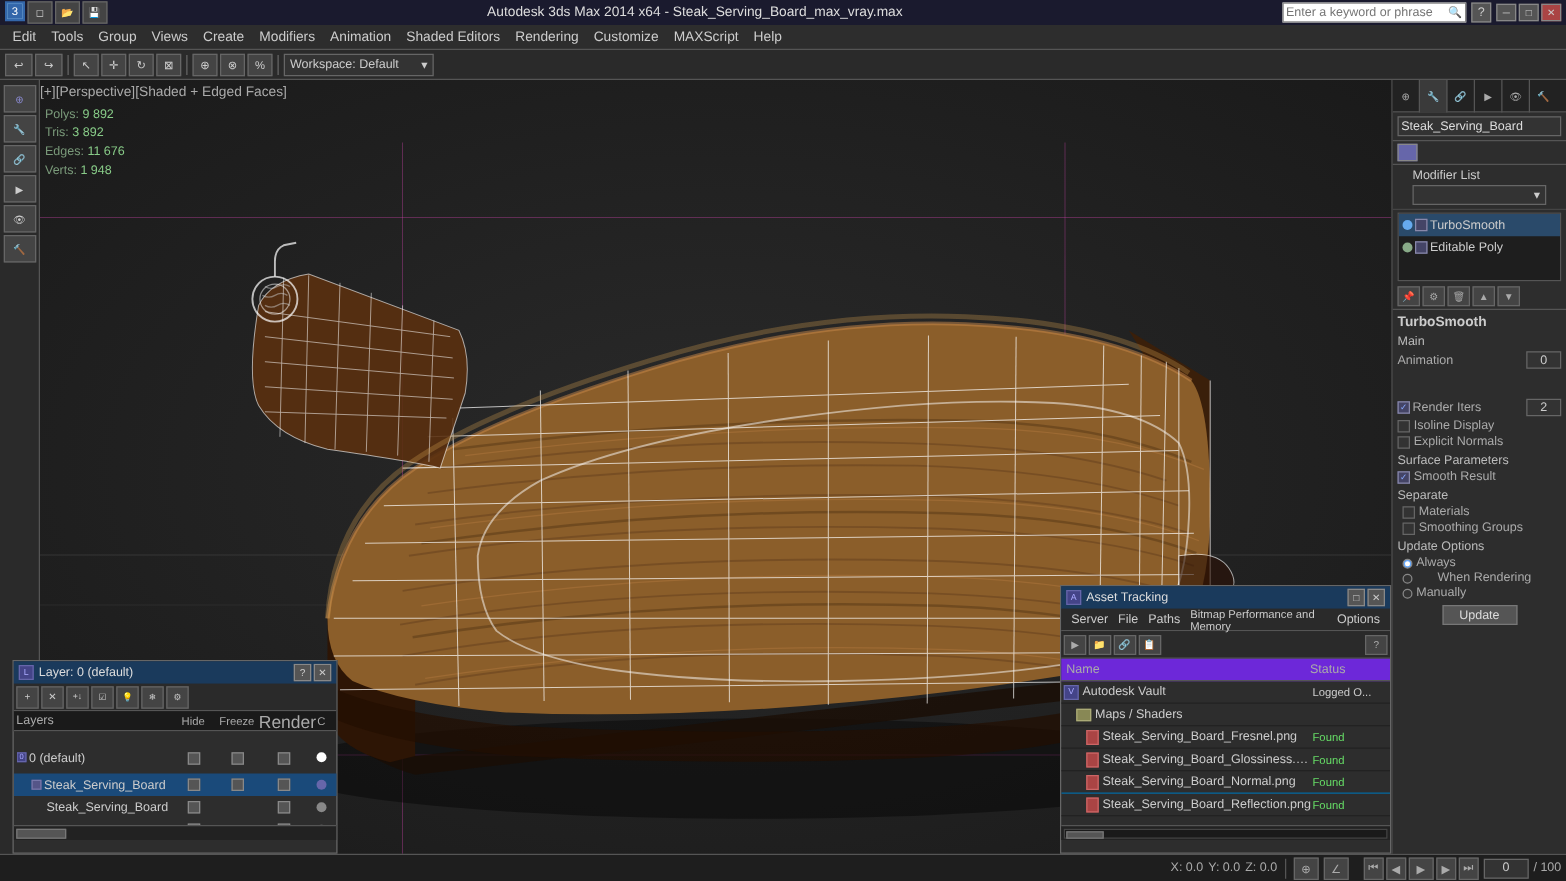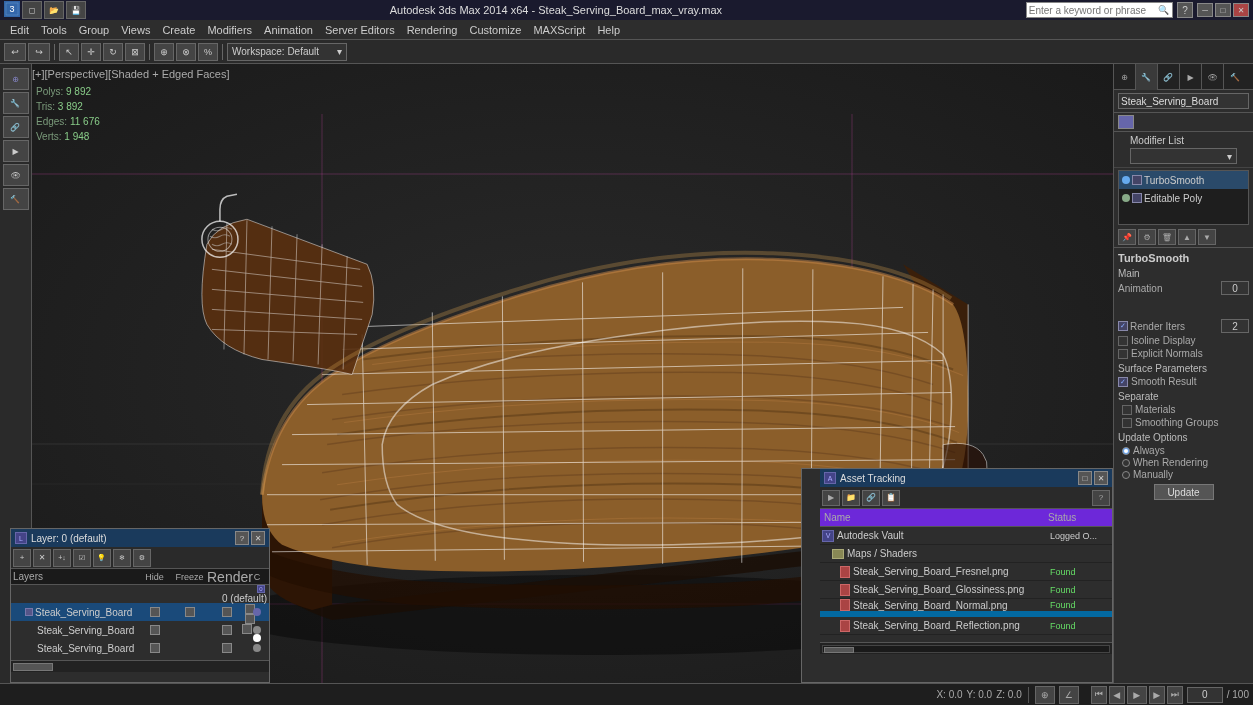--- a/index.html
+++ b/index.html
@@ -75,21 +75,21 @@
 </div>
 
 <div id="menubar" style="height:20px;background:#2d2d2d;display:flex;align-items:center;padding:0 4px;gap:0;border-bottom:1px solid #555;">
   <div class="menu-item">Edit</div>
   <div class="menu-item">Tools</div>
   <div class="menu-item">Group</div>
   <div class="menu-item">Views</div>
   <div class="menu-item">Create</div>
   <div class="menu-item">Modifiers</div>
   <div class="menu-item">Animation</div>
-  <div class="menu-item">Server Editors</div>
+  <div class="menu-item">Shaded Editors</div>
   <div class="menu-item">Rendering</div>
   <div class="menu-item">Customize</div>
   <div class="menu-item">MAXScript</div>
   <div class="menu-item">Help</div>
 </div>
 
 <div style="height:24px;background:#2a2a2a;display:flex;align-items:center;padding:0 4px;gap:2px;border-bottom:1px solid #555;">
   <div style="display:flex;gap:2px;">
     <div class="toolbar-btn" style="width:22px;">↩</div>
     <div class="toolbar-btn" style="width:22px;">↪</div>
@@ -360,21 +360,21 @@
       <div style="margin-bottom:4px;">
         <div style="font-size:10px;color:#bbb;margin-bottom:2px;">Update Options</div>
 
         <div style="display:flex;align-items:center;gap:3px;margin-bottom:1px;font-size:10px;color:#aaa;padding-left:4px;">
           <div style="width:8px;height:8px;border-radius:50%;border:1px solid #888;background:#6af;display:flex;align-items:center;justify-content:center;flex-shrink:0;">
             <div style="width:4px;height:4px;border-radius:50%;background:#fff;"></div>
           </div>
           <span>Always</span>
         </div>
 
-        <div style="display:flex;align-items:center;gap:3px;margin-bottom:1px;font-size:10px;color:#aaa;padding-left:4px;">
+        <div style="display:flex;align-items:center;gap:20px;margin-bottom:1px;font-size:10px;color:#aaa;padding-left:4px;">
           <div style="width:8px;height:8px;border-radius:50%;border:1px solid #888;background:#333;flex-shrink:0;"></div>
           <span>When Rendering</span>
         </div>
 
         <div style="display:flex;align-items:center;gap:3px;margin-bottom:2px;font-size:10px;color:#aaa;padding-left:4px;">
           <div style="width:8px;height:8px;border-radius:50%;border:1px solid #888;background:#333;flex-shrink:0;"></div>
           <span>Manually</span>
         </div>
 
         <div style="width:60px;height:16px;background:#555;border:1px solid #777;display:flex;align-items:center;justify-content:center;font-size:10px;color:#ddd;cursor:pointer;margin:4px auto;">Update</div>
@@ -405,21 +405,21 @@
 
   <div style="display:flex;align-items:center;height:16px;background:#1a1a1a;border-bottom:1px solid #555;padding:0 2px;font-size:10px;color:#aaa;">
     <div style="flex:1;">Layers</div>
     <div style="width:35px;text-align:center;font-size:9px;">Hide</div>
     <div style="width:35px;text-align:center;font-size:9px;">Freeze</div>
     <div style="width:40px;text-align:left;font-size:14px;">Render</div>
     <div style="width:20px;text-align:center;font-size:9px;">C</div>
   </div>
 
   <div style="overflow-y:auto;height:calc(155px - 80px);">
-    <div style="display:flex;align-items:flex-end;height:18px;padding:0 2px;font-size:10px;color:#ccc;cursor:pointer;flex-direction:column;">
+    <div style="display:flex;align-items:flex-start;height:18px;padding:17px 2px;font-size:10px;color:#ccc;cursor:pointer;">
       <div style="width:8px;height:8px;background:#448;border:1px solid #66a;margin-right:2px;font-size:6px;color:#aaf;display:flex;align-items:center;justify-content:center;">0</div>
       <span style="flex:1;font-size:10px;">0 (default)</span>
       <div style="width:35px;text-align:center;">
           <div style="width:10px;height:10px;background:#555;border:1px solid #888;margin:0 auto;"></div>
         </div>
       <div style="width:35px;text-align:center;">
           <div style="width:10px;height:10px;background:#555;border:1px solid #888;margin:0 auto;"></div>
         </div>
       <div style="width:40px;text-align:center;">
           <div style="width:10px;height:10px;background:#555;border:1px solid #888;margin:0 auto;"></div>
@@ -476,30 +476,37 @@
           <div style="width:8px;height:8px;border-radius:50%;background:#888;margin:0 auto;"></div>
         </div>
     </div>
   </div>
 
   <div style="height:12px;background:#222;border-top:1px solid #555;display:flex;align-items:center;padding:0 2px;">
     <div style="width:40px;height:8px;background:#555;border:1px solid #777;"></div>
   </div>
 </div>
 
-<div id="asset-window" style="position:absolute;bottom:22px;right:140px;width:312px;height:215px;background:#2d2d2d;border:1px solid #666;z-index:20;padding-left:18px;">
+<div id="asset-window" style="position:absolute;bottom:22px;right:140px;width:265px;height:215px;background:#2d2d2d;border:1px solid #666;z-index:20;">
   <div style="height:18px;background:#1a3a5c;display:flex;align-items:center;justify-content:space-between;padding:0 4px;">
     <div style="width:12px;height:12px;background:#448;border:1px solid #66a;margin-right:4px;font-size:7px;color:#aaf;display:flex;align-items:center;justify-content:center;">A</div>
     <span style="font-size:10px;color:#ddd;flex:1;">Asset Tracking</span>
     <div style="display:flex;gap:2px;">
       <div class="lw-btn">□</div>
       <div class="lw-btn">✕</div>
     </div>
   </div>
 
+  <div style="height:18px;background:#2a2a2a;display:flex;align-items:center;padding:0 4px;gap:0;border-bottom:1px solid #555;">
+    <div class="asset-menu">Server</div>
+    <div class="asset-menu">File</div>
+    <div class="asset-menu">Paths</div>
+    <div class="asset-menu" style="font-size:9px;">Bitmap Performance and Memory</div>
+    <div class="asset-menu">Options</div>
+  </div>
 
   <div style="height:22px;background:#2a2a2a;display:flex;align-items:center;padding:0 2px;gap:2px;border-bottom:1px solid #555;">
     <div class="at-btn">▶</div>
     <div class="at-btn">📁</div>
     <div class="at-btn">🔗</div>
     <div class="at-btn">📋</div>
     <div style="flex:1;"></div>
     <div class="at-btn">?</div>
   </div>
 
@@ -528,21 +535,21 @@
       <span style="flex:1;font-size:10px;overflow:hidden;text-overflow:ellipsis;white-space:nowrap;">Steak_Serving_Board_Fresnel.png</span>
       <span style="width:60px;font-size:9px;color:#6d6;">Found</span>
     </div>
 
     <div style="display:flex;align-items:center;height:18px;padding:0 2px 0 20px;font-size:10px;color:#ccc;border-bottom:1px solid #222;cursor:pointer;">
       <div style="width:10px;height:12px;background:#aa4444;border:1px solid #cc6666;margin-right:3px;flex-shrink:0;"></div>
       <span style="flex:1;font-size:10px;overflow:hidden;text-overflow:ellipsis;white-space:nowrap;">Steak_Serving_Board_Glossiness.png</span>
       <span style="width:60px;font-size:9px;color:#6d6;">Found</span>
     </div>
 
-    <div style="display:flex;align-items:center;height:18px;padding:0 2px 0 20px;font-size:10px;color:#ccc;border-bottom:6px solid #0369a1;cursor:pointer;">
+    <div style="display:flex;align-items:center;height:18px;padding:0 2px 0 20px;font-size:10px;color:#ccc;border-bottom:1px solid #0369a1;cursor:pointer;">
       <div style="width:10px;height:12px;background:#aa4444;border:1px solid #cc6666;margin-right:3px;flex-shrink:0;"></div>
       <span style="flex:1;font-size:10px;overflow:hidden;text-overflow:ellipsis;white-space:nowrap;">Steak_Serving_Board_Normal.png</span>
       <span style="width:60px;font-size:9px;color:#6d6;">Found</span>
     </div>
 
     <div style="display:flex;align-items:center;height:18px;padding:0 2px 0 20px;font-size:10px;color:#ccc;border-bottom:1px solid #222;cursor:pointer;">
       <div style="width:10px;height:12px;background:#aa4444;border:1px solid #cc6666;margin-right:3px;flex-shrink:0;"></div>
       <span style="flex:1;font-size:10px;overflow:hidden;text-overflow:ellipsis;white-space:nowrap;">Steak_Serving_Board_Reflection.png</span>
       <span style="width:60px;font-size:9px;color:#6d6;">Found</span>
     </div>

